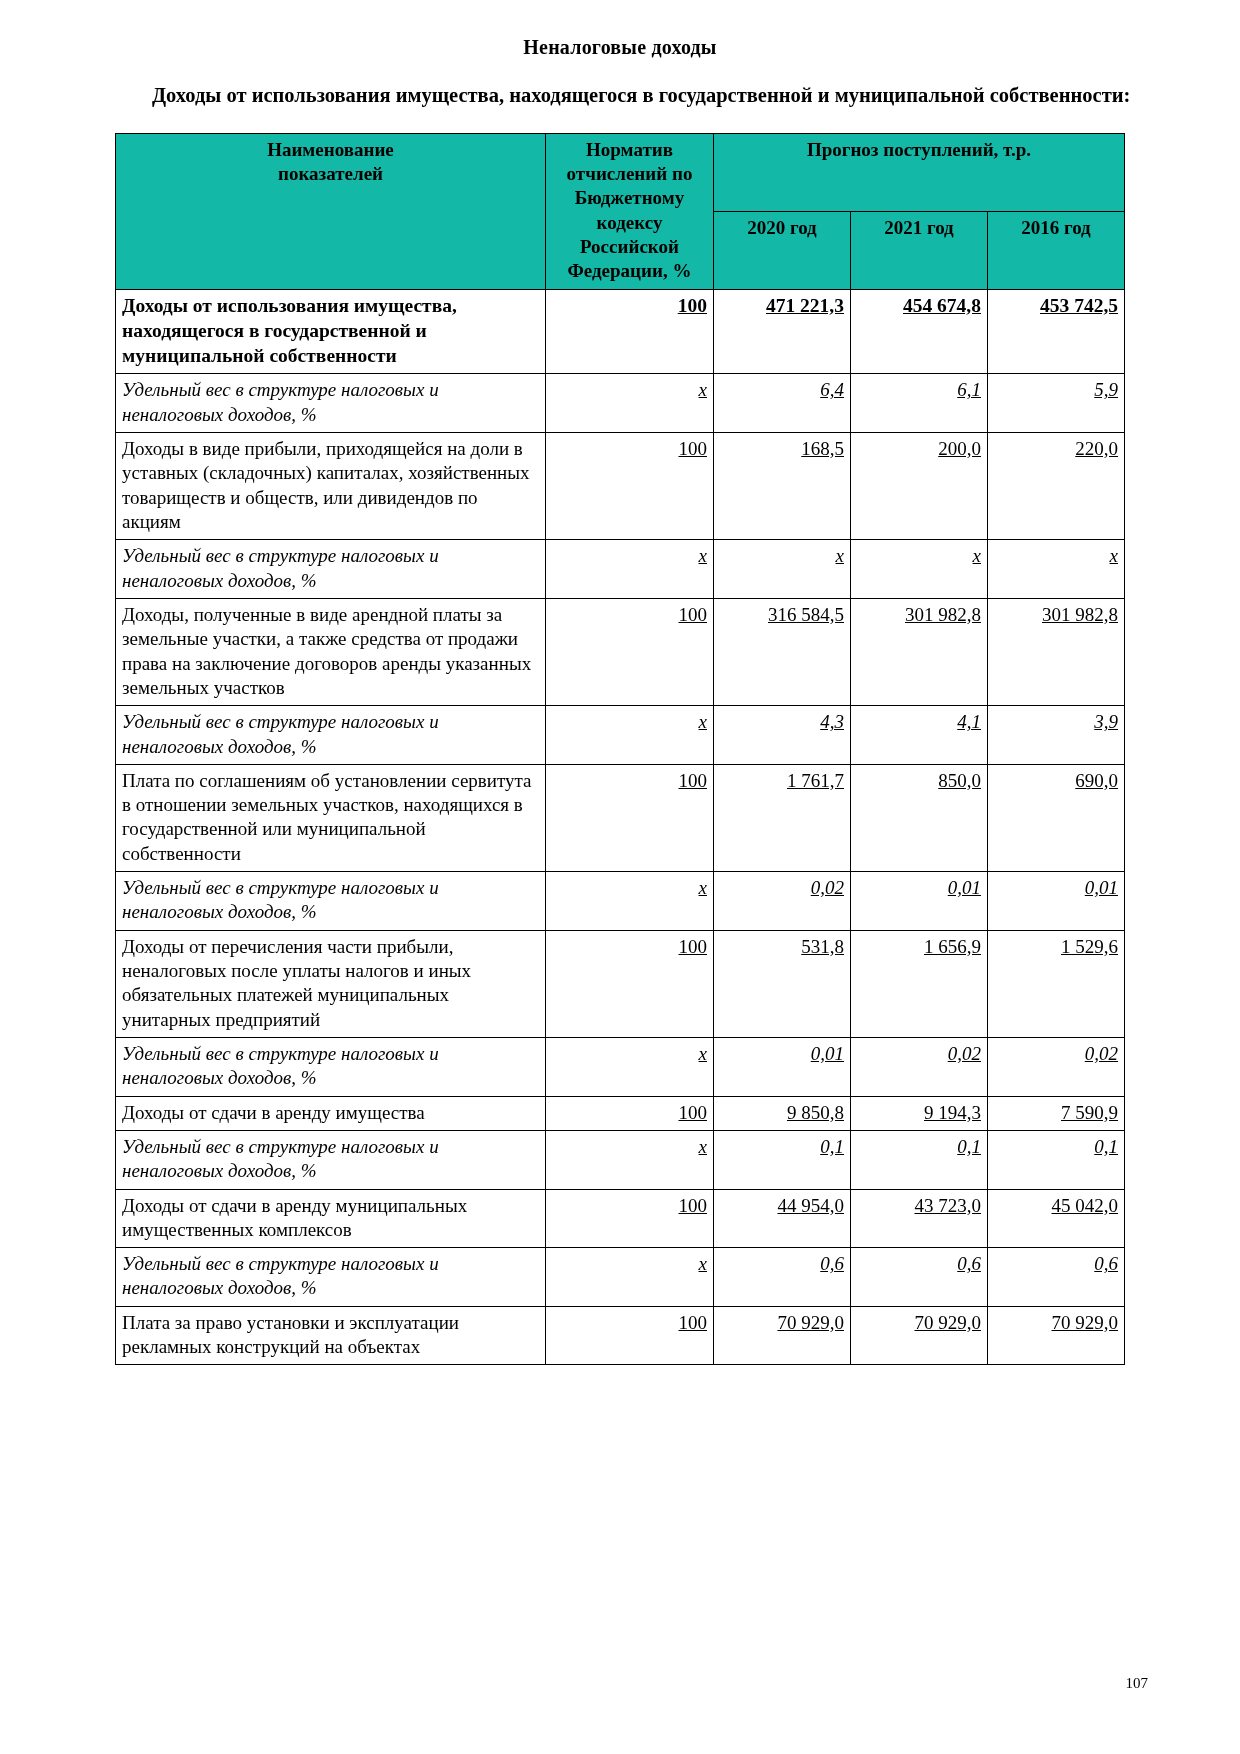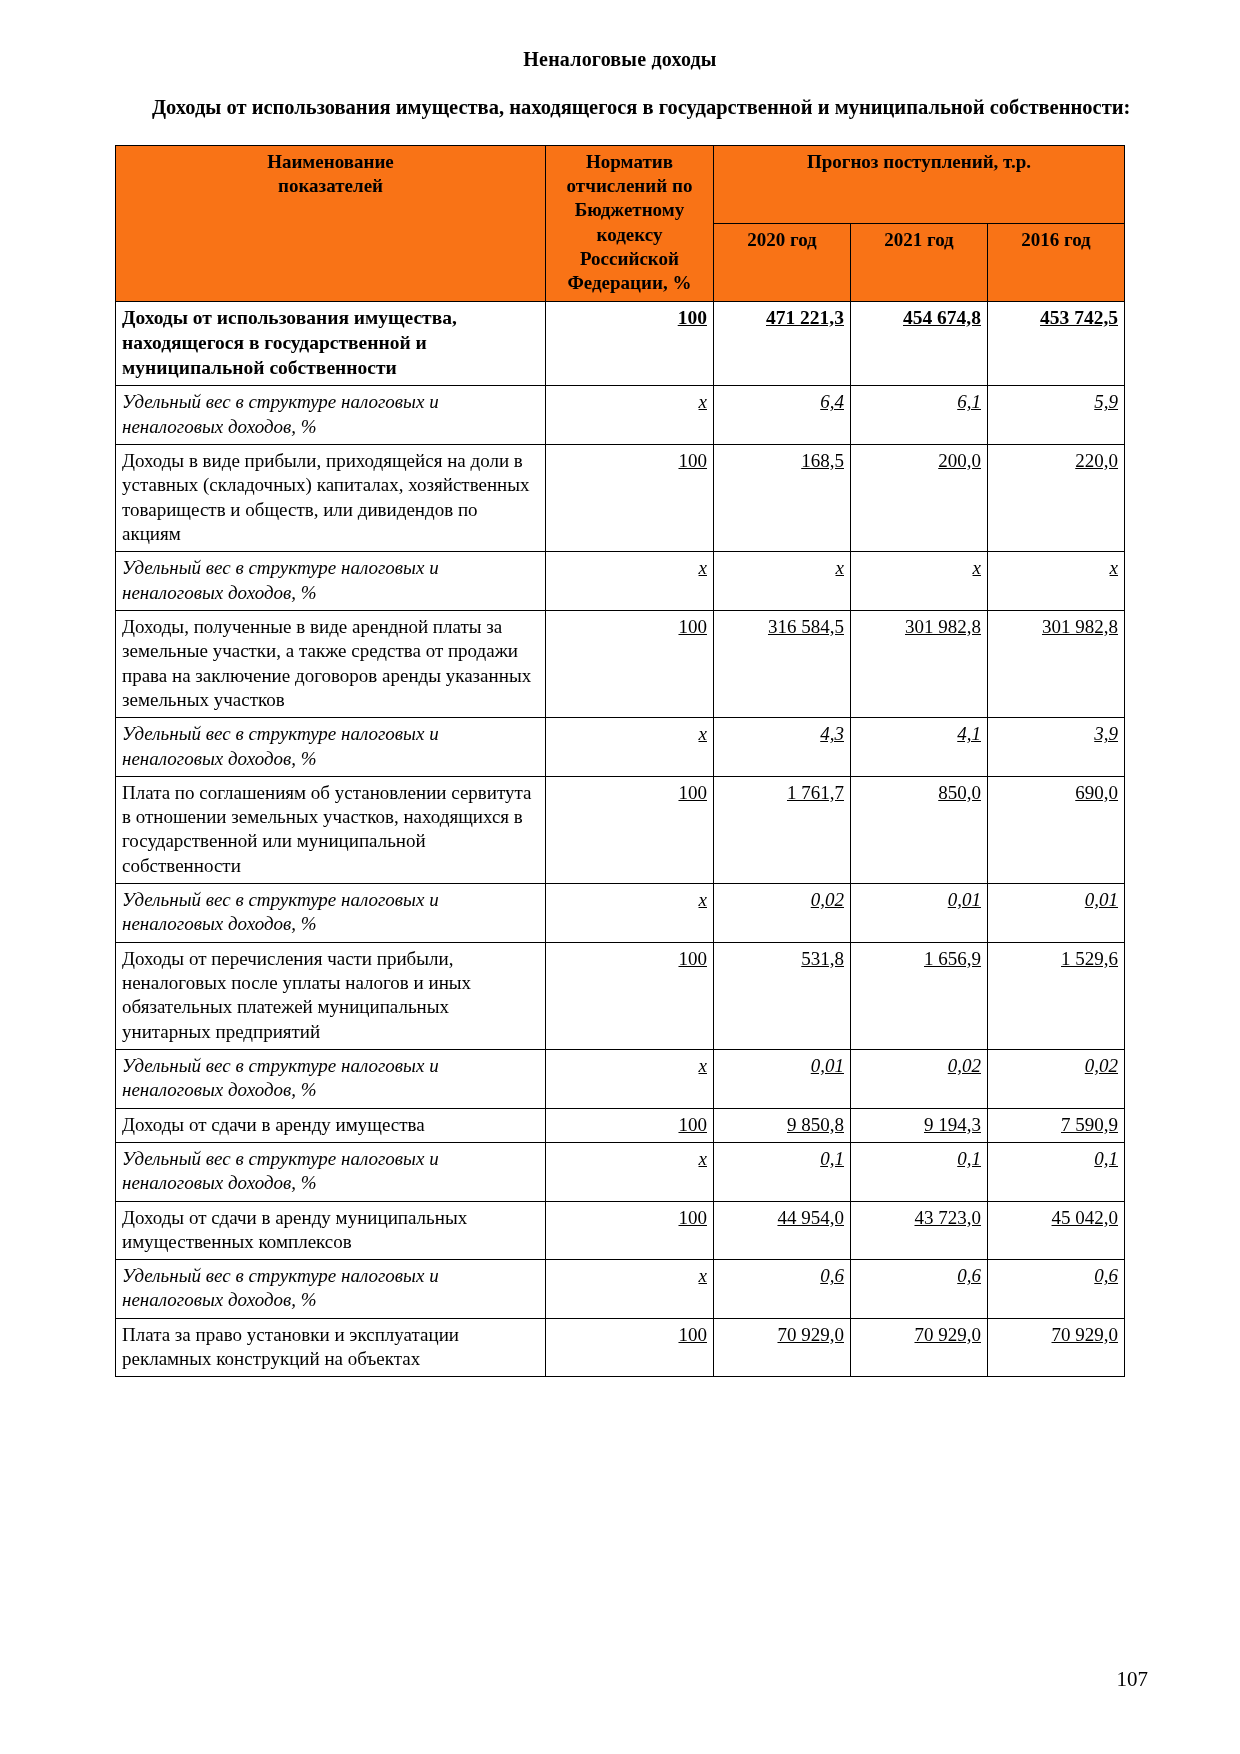--- a/index.html
+++ b/index.html
@@ -12,21 +12,21 @@
     height: 1754px;
     font-family: "Liberation Serif", serif;
     color: #000000;
     position: relative;
   }
   .page {
     position: relative;
     width: 1240px;
     height: 1754px;
     box-sizing: border-box;
-    padding: 48px 90px 0 90px;
+    padding: 36px 90px 0 90px;
   }
   .doc-title {
     text-align: center;
     font-weight: bold;
     font-size: 20px;
     margin: 0 0 22px 0;
     letter-spacing: 0.2px;
   }
   .lead {
     font-weight: bold;
@@ -43,21 +43,21 @@
     table-layout: fixed;
   }
   table.main th, table.main td {
     border: 1px solid #000000;
     vertical-align: top;
     padding: 4px 6px 5px 6px;
     font-size: 19px;
     line-height: 1.28;
   }
   thead th {
-    background: #f97316;
+    background: #14b8a6;
     text-align: center;
     font-weight: bold;
     vertical-align: middle;
     font-size: 18.5px;
     line-height: 1.25;
   }
   .col-name  { width: 430px; }
   .col-norm  { width: 168px; }
   .col-y     { width: 137px; }
   td.name {
@@ -68,21 +68,21 @@
     white-space: nowrap;
     text-decoration: underline;
   }
   tr.bold td { font-weight: bold; font-size: 19.5px; }
   tr.italic td { font-style: italic; }
   tr.italic td.name { font-style: italic; margin-top: 28px; }
   .pagenum {
     position: absolute;
     right: 92px;
     bottom: 62px;
-    font-size: 21px;
+    font-size: 15px;
   }
 </style>
 </head>
 <body>
 
 <div class="page">
 
   <div class="doc-title">Неналоговые доходы</div>
 
   <p class="lead">Доходы от использования имущества, находящегося в государственной и муниципальной собственности:</p>

